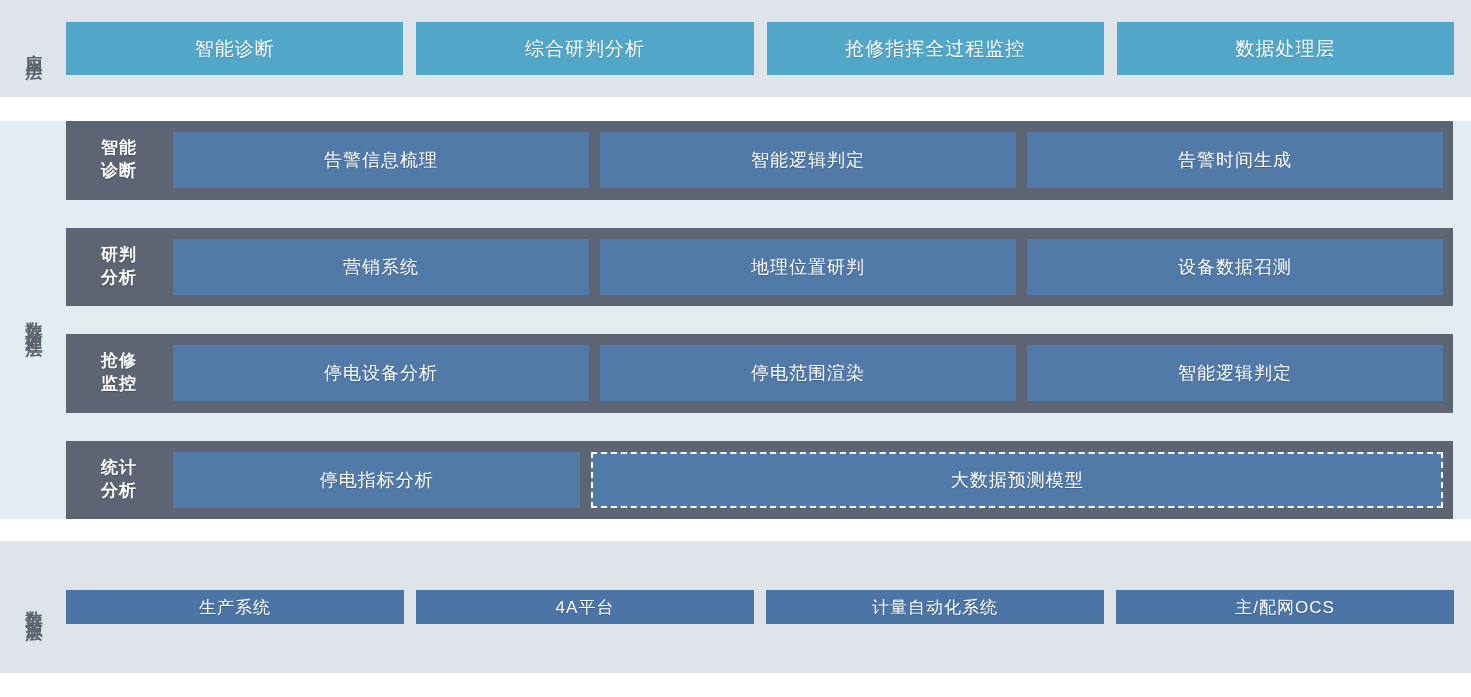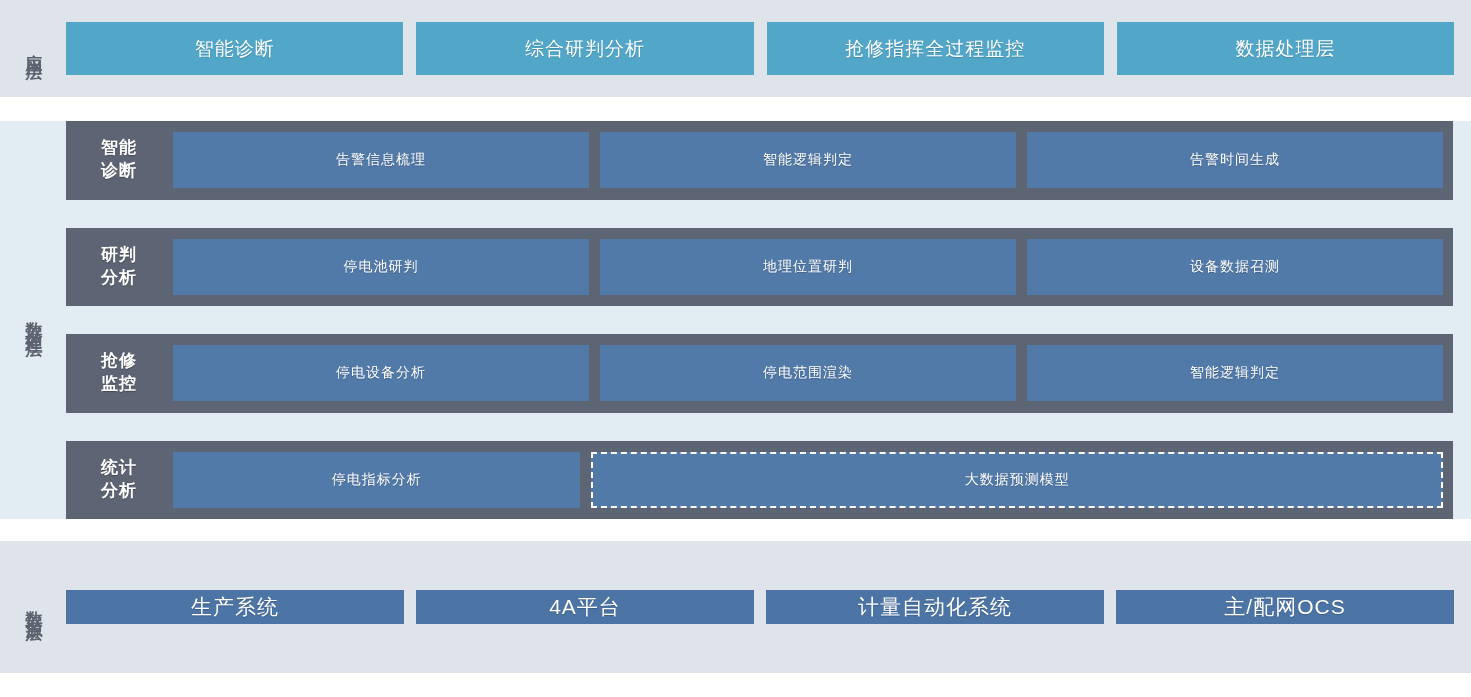--- a/index.html
+++ b/index.html
@@ -116,21 +116,21 @@
     white-space: pre-line;
   }
   .proc-box {
     flex: 1;
     height: 56px;
     background: #527aa9;
     color: #ffffff;
     display: flex;
     align-items: center;
     justify-content: center;
-    font-size: 14px;
+    font-size: 18px;
     letter-spacing: 1px;
     text-shadow: 0 1px 1px rgba(0,0,0,0.22);
   }
   .proc-box.dashed {
     border: 2px dashed #ffffff;
   }
   .proc-box.wide2 { flex: 2.08; }
 
   
   #src-layer {
@@ -150,21 +150,21 @@
     width: 100%;
   }
   .src-box {
     flex: 1;
     height: 34px;
     background: #4c75a6;
     color: #ffffff;
     display: flex;
     align-items: center;
     justify-content: center;
-    font-size: 21px;
+    font-size: 17px;
     letter-spacing: 1px;
     text-shadow: 0 1px 1px rgba(0,0,0,0.22);
   }
 </style>
 </head>
 <body>
 
 <div id="diagram">
 
   <section class="layer" id="app-layer">
@@ -191,21 +191,21 @@
         <div class="proc-row-label">智能
 诊断</div>
         <div class="proc-box">告警信息梳理</div>
         <div class="proc-box">智能逻辑判定</div>
         <div class="proc-box">告警时间生成</div>
       </div>
 
       <div class="proc-row">
         <div class="proc-row-label">研判
 分析</div>
-        <div class="proc-box">停电池研判</div>
+        <div class="proc-box">营销系统</div>
         <div class="proc-box">地理位置研判</div>
         <div class="proc-box">设备数据召测</div>
       </div>
 
       <div class="proc-row">
         <div class="proc-row-label">抢修
 监控</div>
         <div class="proc-box">停电设备分析</div>
         <div class="proc-box">停电范围渲染</div>
         <div class="proc-box">智能逻辑判定</div>

